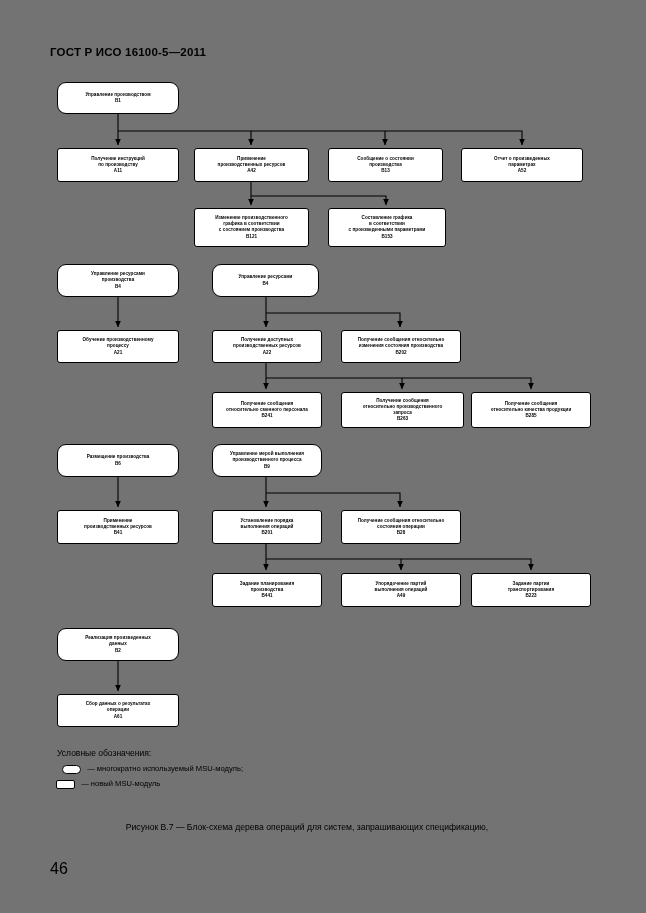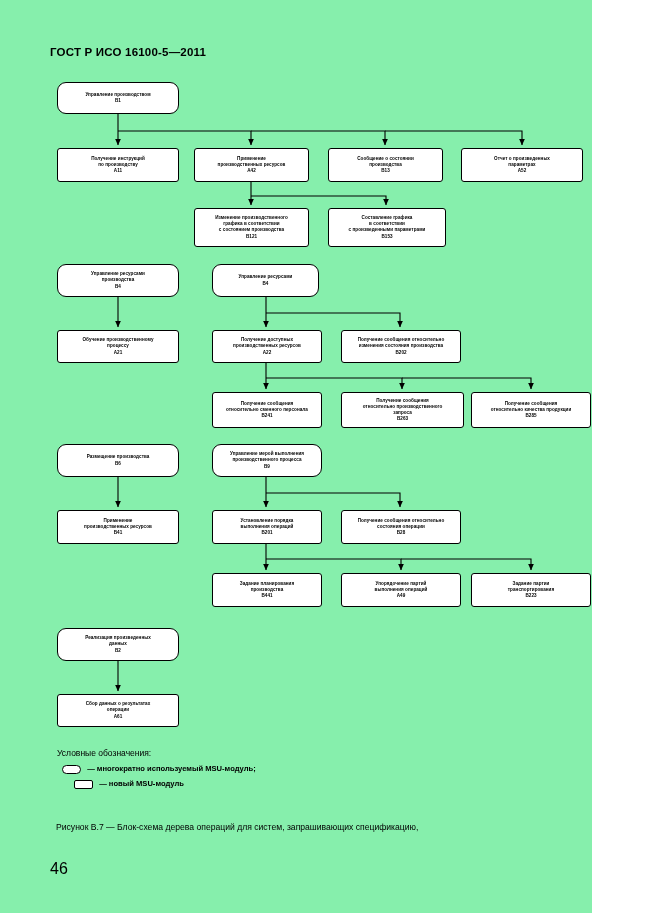--- a/index.html
+++ b/index.html
@@ -6,24 +6,24 @@
     margin: 0;
     padding: 0;
     background: #ffffff;
   }
   body {
     font-family: "Liberation Sans", sans-serif;
     color: #000000;
   }
   #page {
     position: relative;
-    width: 592px;
+    width: 646px;
     height: 913px;
     overflow: hidden;
-    background: #86efac;
+    background: #737373;
   }
   #header-title {
     position: absolute;
     left: 50px;
     top: 46px;
     font-size: 11.5px;
     font-weight: bold;
     letter-spacing: 0.2px;
   }
   #page-number {
@@ -72,40 +72,40 @@
   .legend-title {
     position: absolute;
     left: 57px;
     top: 748px;
     font-size: 8.5px;
     font-weight: normal;
   }
   .legend-row {
     position: absolute;
     font-size: 7.6px;
-    font-weight: bold;
+    font-weight: normal;
     white-space: nowrap;
   }
   .legend-chip {
     display: inline-block;
     width: 17px;
     height: 7px;
     border: 1.3px solid #000;
     background: #fff;
     vertical-align: middle;
     margin-right: 4px;
   }
   .legend-chip.reused { border-radius: 5px; }
   .legend-chip.new { border-radius: 2px; }
   #caption-wrap {
     position: absolute;
-    left: 56px;
+    left: 44px;
     width: 526px;
     top: 821px;
-    text-align: left;
+    text-align: center;
     font-size: 8.6px;
     line-height: 1.6;
   }
 </style>
 </head>
 <body>
 
 <div id="page">
 
   <div id="header-title">ГОСТ Р ИСО 16100-5—2011</div>
@@ -298,21 +298,21 @@
     <span class="code">A61</span>
   </div>
 
   <div class="legend-title">Условные обозначения:</div>
 
   <div class="legend-row" style="left:62px;top:764px;">
     <span class="legend-chip reused"></span>
     <span>— многократно используемый MSU-модуль;</span>
   </div>
 
-  <div class="legend-row" style="left:74px;top:779px;text-align:right;">
+  <div class="legend-row" style="left:56px;top:779px;text-align:right;">
     <span class="legend-chip new"></span>
     <span>— новый MSU-модуль</span>
   </div>
 
   <div id="caption-wrap">
     <div>Рисунок В.7 — Блок-схема дерева операций для систем, запрашивающих спецификацию,</div>
   </div>
 
   <div id="page-number">46</div>
 </div>

